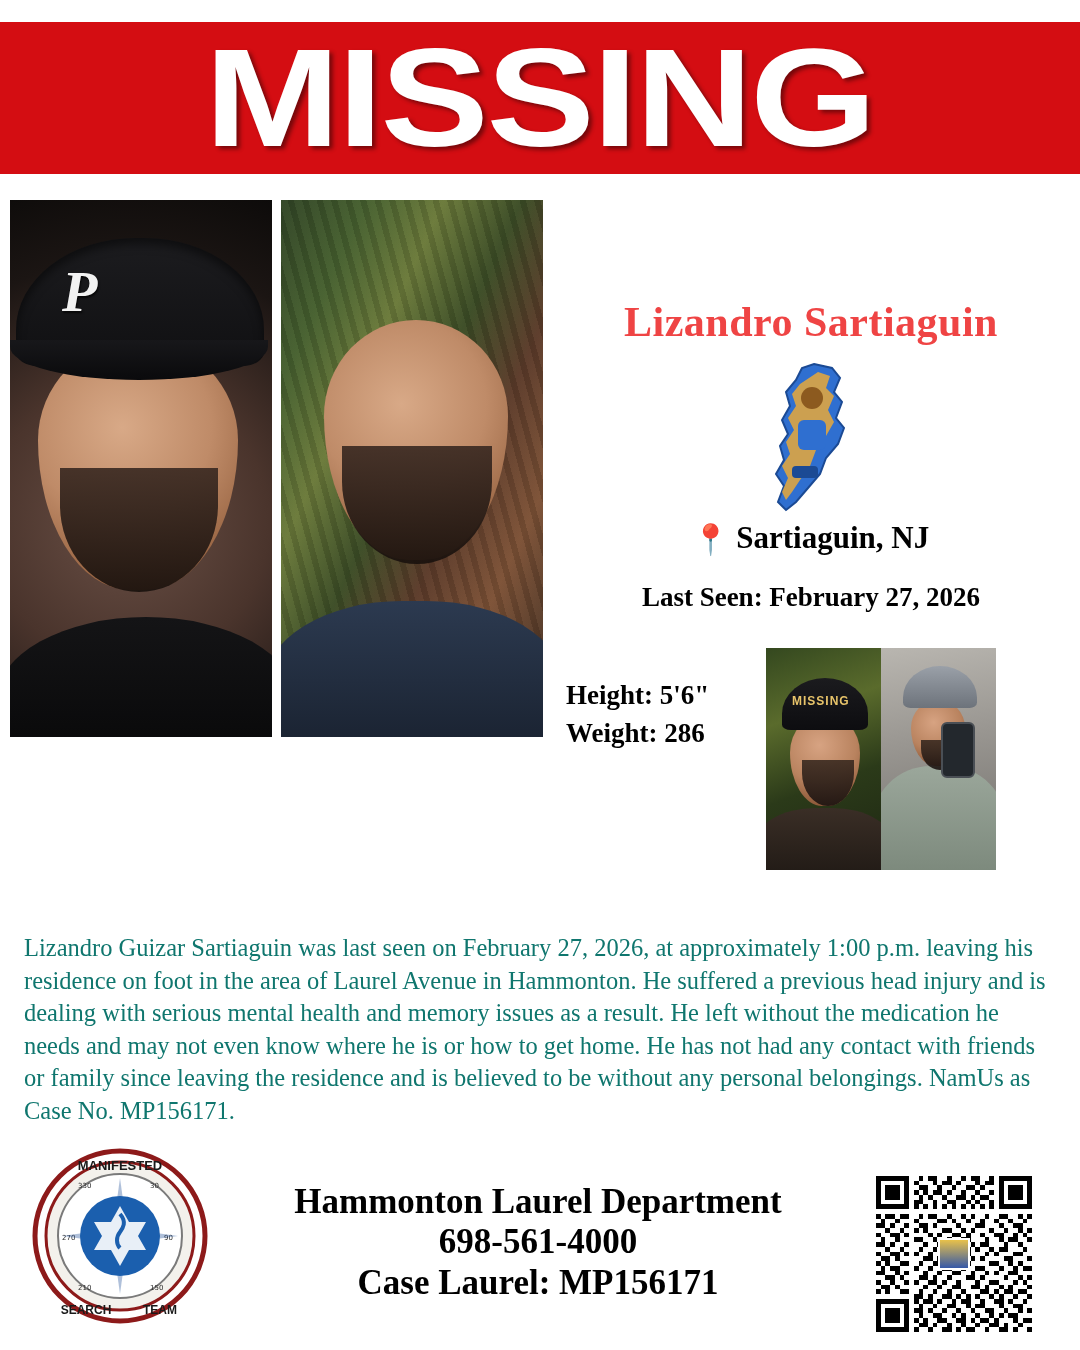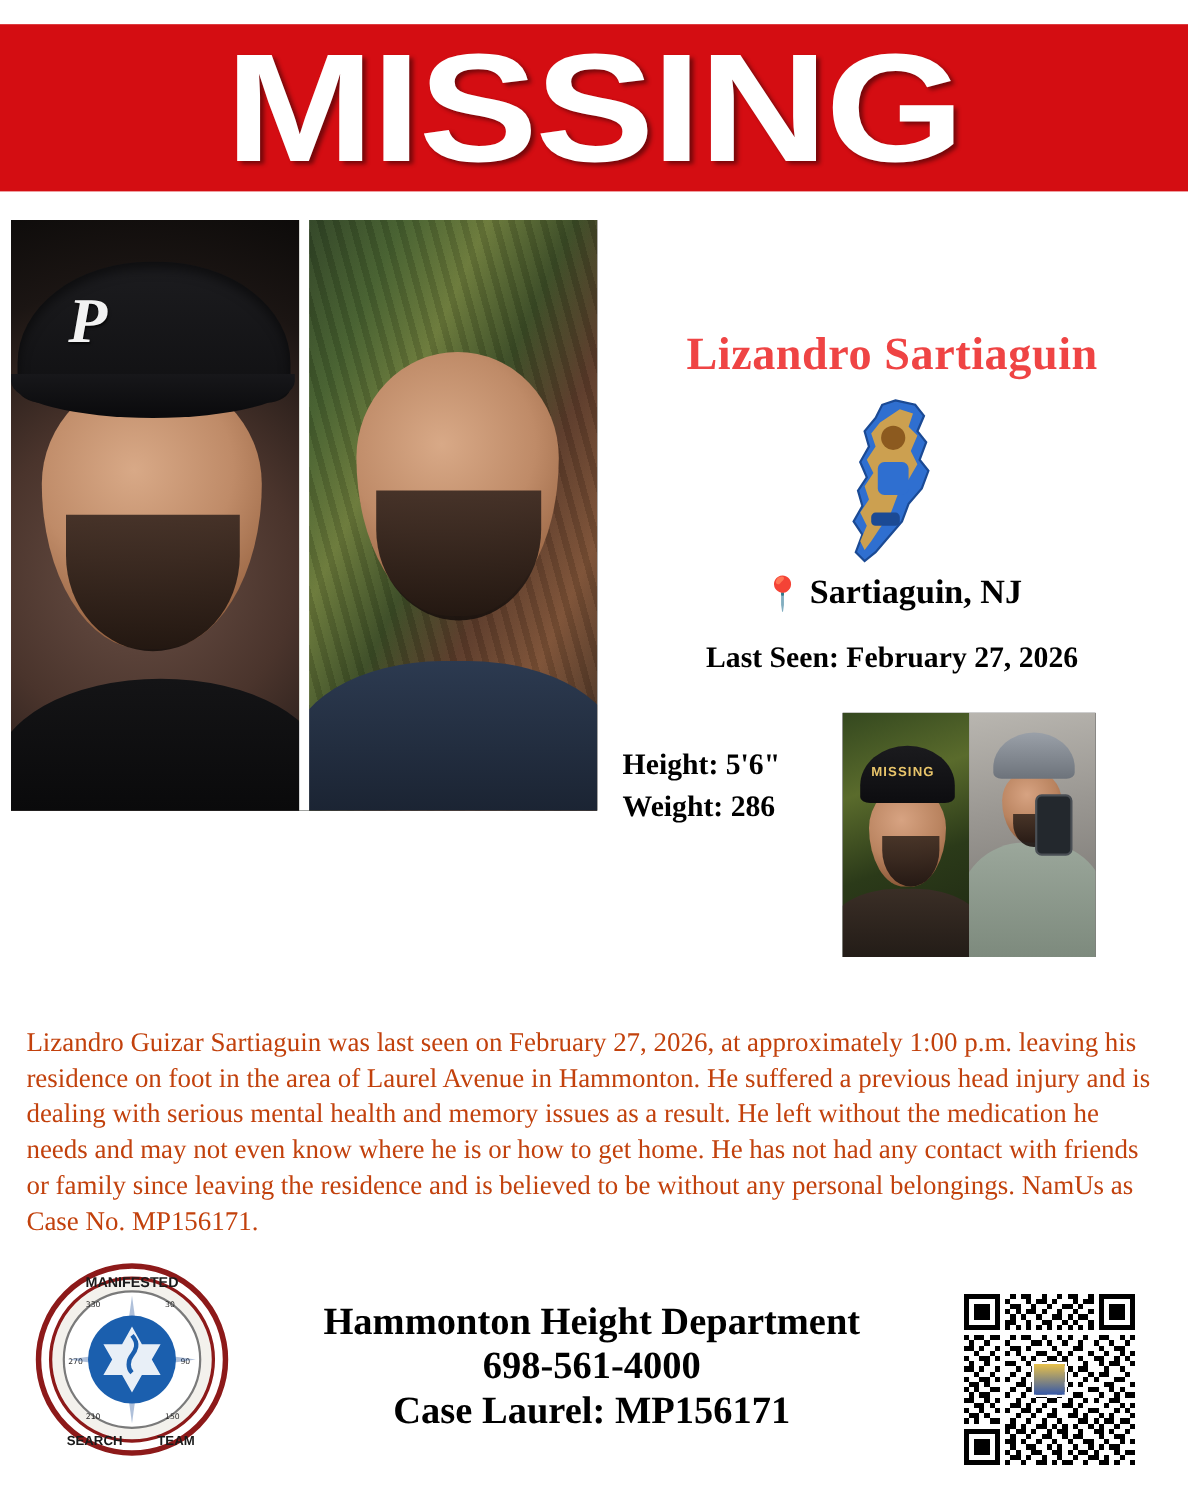--- a/index.html
+++ b/index.html
@@ -249,21 +249,21 @@
     border-radius: 44% 44% 0 0 / 60% 60% 0 0;
   }
 
   
   .narrative {
     position: absolute;
     left: 24px; top: 932px;
     width: 1034px;
     font-size: 24.5px;
     line-height: 1.33;
-    color: #c2410c;
+    color: #0f766e;
     text-align: left;
   }
 
   
   .logo {
     position: absolute;
     left: 32px; top: 1148px;
     width: 176px; height: 176px;
   }
   .footer-text {
@@ -375,21 +375,21 @@
   <circle cx="88" cy="88" r="40" fill="#1b5fae"></circle>
   <path d="M88 58 l9 16 17 0 -8 14 8 14 -17 0 -9 16 -9 -16 -17 0 8 -14 -8 -14 17 0z" fill="#ffffff" opacity=".9"></path>
   <path d="M88 66 c7 8 3 14 0 18 c-4 5 -4 12 0 16" stroke="#1b5fae" stroke-width="4" fill="none"></path>
   <path d="M22 62 A74 74 0 0 1 154 62" fill="none"></path>
   <text x="88" y="22" text-anchor="middle" font-family="Liberation Sans" font-size="13" font-weight="bold" fill="#1a1a1a">MANIFESTED</text>
   <text x="54" y="166" text-anchor="middle" font-family="Liberation Sans" font-size="12" font-weight="bold" fill="#1a1a1a">SEARCH</text>
   <text x="128" y="166" text-anchor="middle" font-family="Liberation Sans" font-size="12" font-weight="bold" fill="#1a1a1a">TEAM</text>
 </svg>
 
 <div class="footer-text">
-  <div class="dept">Hammonton Height Department</div>
+  <div class="dept">Hammonton Laurel Department</div>
   <div class="phone">698-561-4000</div>
   <div class="case">Case Laurel: MP156171</div>
 </div>
 
 <svg class="qr" viewBox="0 0 33 33" shape-rendering="crispEdges" aria-hidden="true">
   <rect width="33" height="33" fill="#ffffff"></rect>
   <g fill="#000000">
 
     <path d="M0 0h7v7H0z"></path>
       <path d="M1 1h5v5H1z" fill="#fff"></path>

